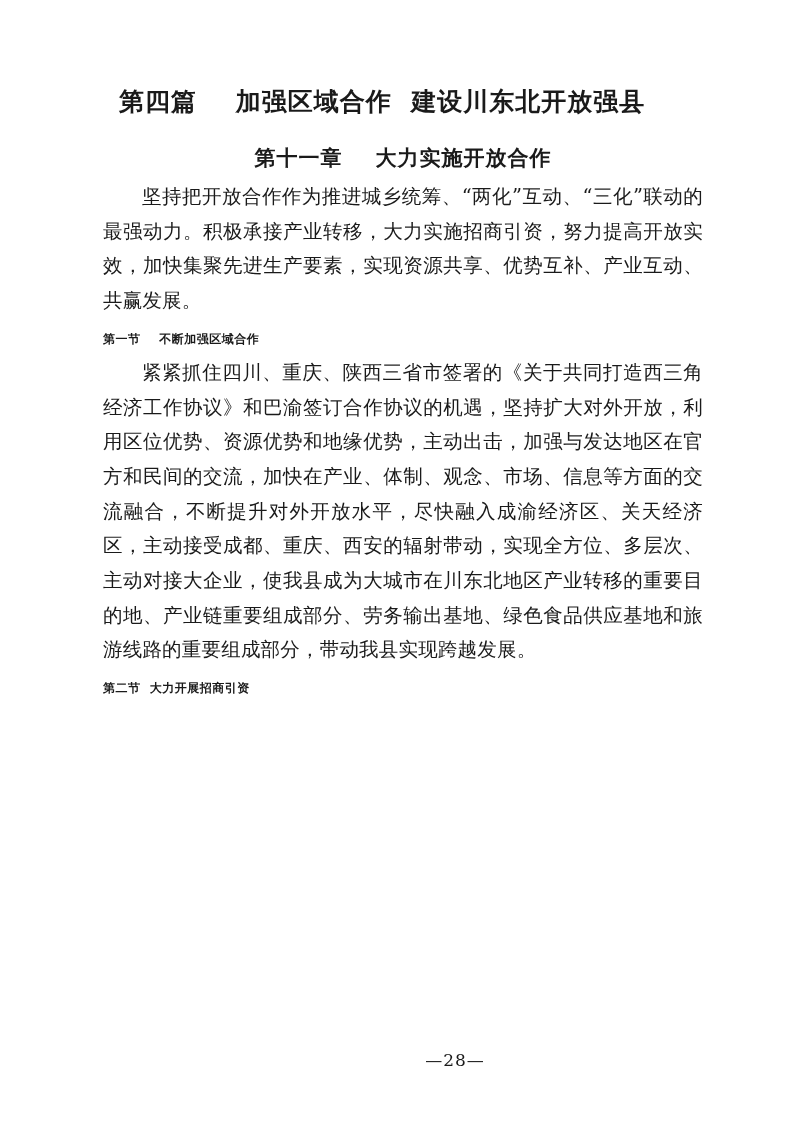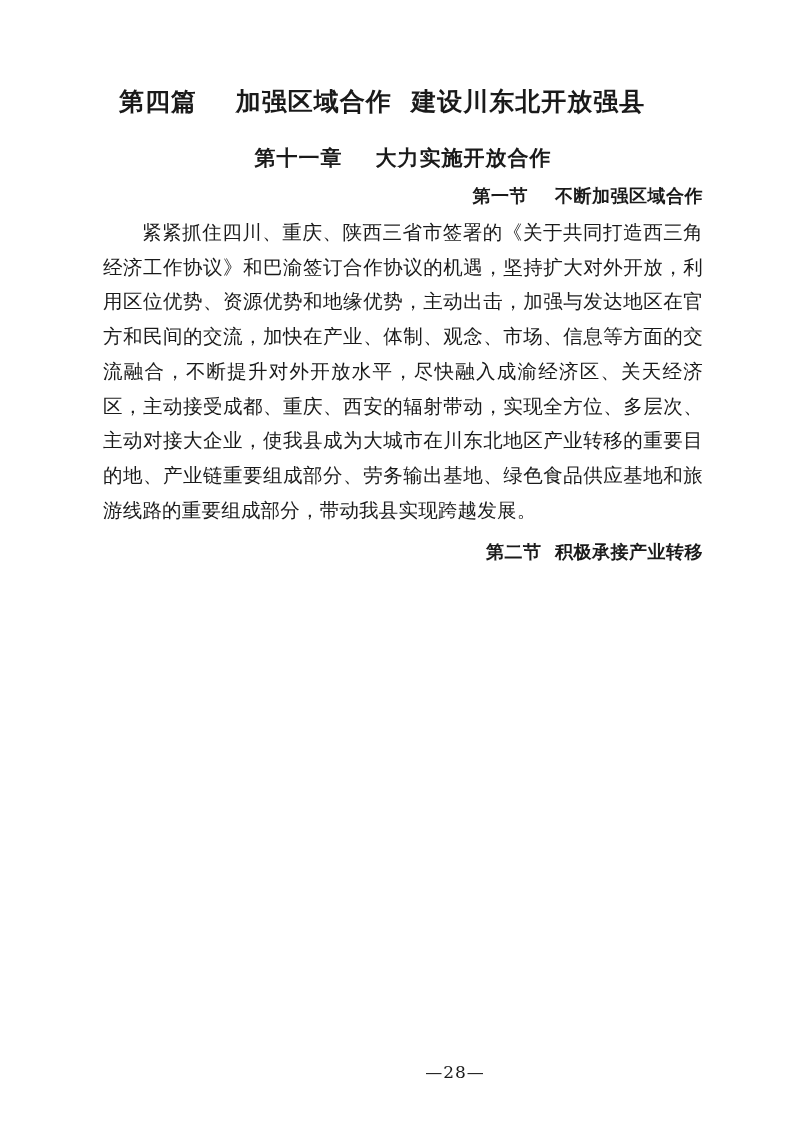--- a/index.html
+++ b/index.html
@@ -39,61 +39,62 @@
   }
   .chapter-title {
     font-size: 21px;
     font-weight: bold;
     text-align: center;
     margin: 22px 0 8px 0;
     letter-spacing: 1px;
     white-space: pre;
   }
   .section-title {
-    font-size: 18px;
+    font-size: 12px;
     font-weight: bold;
-    text-align: right;
+    text-align: left;
     margin: 12px 0 8px 0;
     letter-spacing: 0.5px;
     white-space: pre;
   }
   p.body-text {
     font-size: 19.5px;
     line-height: 1.78;
     margin: 0 0 2px 0;
     text-align: justify;
     text-justify: inter-ideograph;
     text-indent: 2em;
     letter-spacing: 0.2px;
   }
   .page-number {
     position: absolute;
     left: 0;
     right: 0;
-    bottom: 40px;
+    bottom: 52px;
     text-align: center;
     font-size: 17px;
     letter-spacing: 1px;
     padding-left: 270px;
   }
 </style>
 </head>
 <body>
 
 <div class="page">
   <div class="content">
 
     <h1 class="part-title">第四篇    加强区域合作  建设川东北开放强县</h1>
 
     <h2 class="chapter-title">第十一章    大力实施开放合作</h2>
 
+    <p class="body-text">坚持把开放合作作为推进城乡统筹、“两化”互动、“三化”联动的最强动力。积极承接产业转移，大力实施招商引资，努力提高开放实效，加快集聚先进生产要素，实现资源共享、优势互补、产业互动、共赢发展。</p>
 
     <h3 class="section-title">第一节    不断加强区域合作</h3>
 
     <p class="body-text">紧紧抓住四川、重庆、陕西三省市签署的《关于共同打造西三角经济工作协议》和巴渝签订合作协议的机遇，坚持扩大对外开放，利用区位优势、资源优势和地缘优势，主动出击，加强与发达地区在官方和民间的交流，加快在产业、体制、观念、市场、信息等方面的交流融合，不断提升对外开放水平，尽快融入成渝经济区、关天经济区，主动接受成都、重庆、西安的辐射带动，实现全方位、多层次、主动对接大企业，使我县成为大城市在川东北地区产业转移的重要目的地、产业链重要组成部分、劳务输出基地、绿色食品供应基地和旅游线路的重要组成部分，带动我县实现跨越发展。</p>
 
-    <h3 class="section-title">第二节  积极承接产业转移</h3>
+    <h3 class="section-title">第二节  大力开展招商引资</h3>
 
 
   </div>
 
   <div class="page-number">—28—</div>
 </div>
 
 </body></html>

